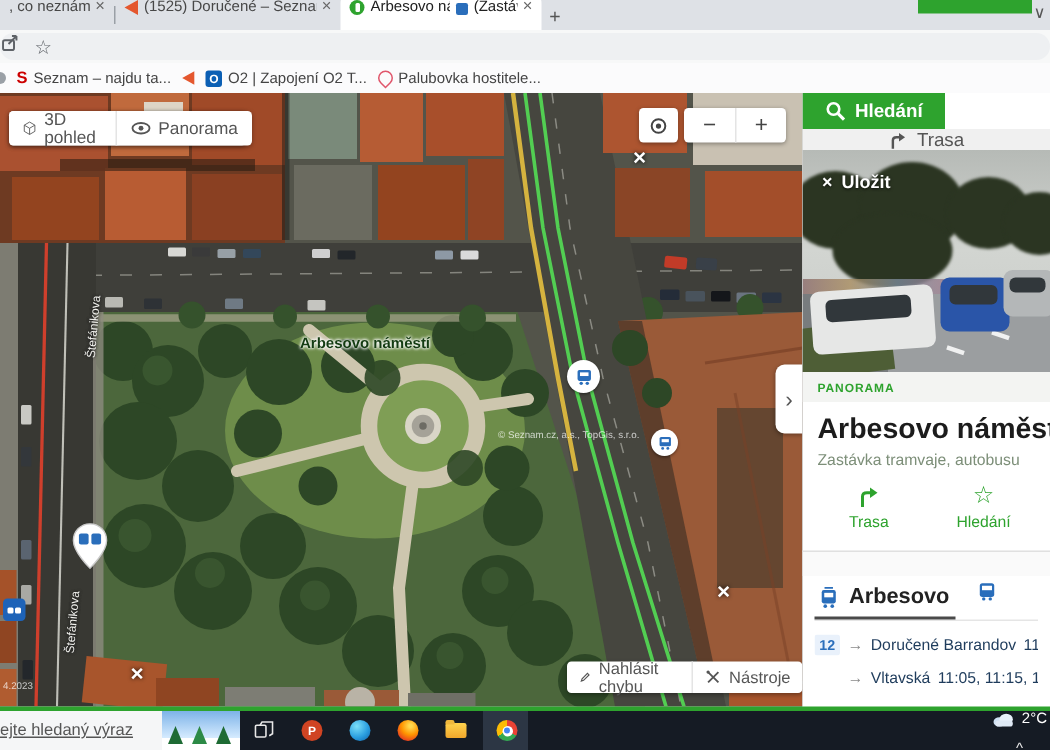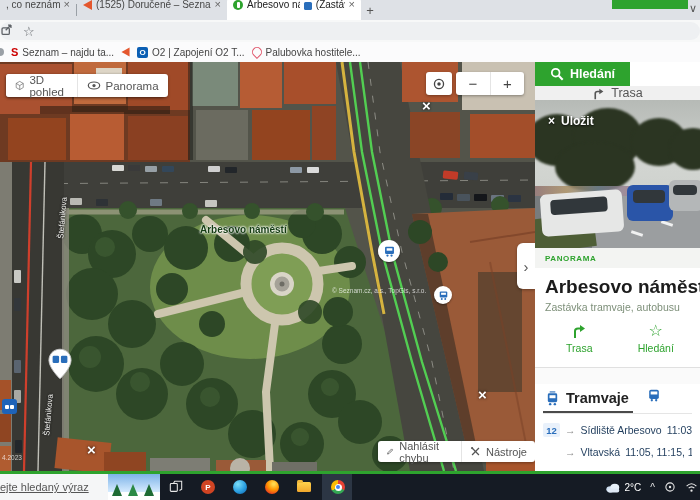--- a/index.html
+++ b/index.html
@@ -98,21 +98,21 @@
   #tb-winter { position:absolute; right:0; top:0; width:52px; height:26px; background:linear-gradient(#7db3e8,#d7ecff 70%,#fff 70%); }
   .wtree { position:absolute; width:0; height:0; border-left:5px solid transparent; border-right:5px solid transparent; border-bottom:12px solid #1e6b34; bottom:4px; }
   .tb-ico { position:absolute; top:5px; width:16px; height:16px; display:flex; align-items:center; justify-content:center; }
   .circle-ico { width:14px; height:14px; border-radius:50%; }
   #ico-chrome-bg { position:absolute; left:322px; top:0; width:30px; height:26px; background:#2c3644; }
   #chrome-ball { position:relative; width:14px; height:14px; border-radius:50%; background:conic-gradient(#ea4335 0 33%, #34a853 33% 66%, #fbbc05 66% 100%); }
   #chrome-ball::before { content:""; position:absolute; left:3.5px; top:3.5px; width:7px; height:7px; background:#fff; border-radius:50%; }
   #chrome-ball::after { content:""; position:absolute; left:5px; top:5px; width:4px; height:4px; background:#4285f4; border-radius:50%; }
   #folder-ico { width:14px; height:10px; background:linear-gradient(#ffd34d,#f0a72c); border-radius:1.5px; position:relative; }
   #folder-ico::before { content:""; position:absolute; left:0; top:-2px; width:6px; height:3px; background:#f0b83c; border-radius:1.5px 1.5px 0 0; }
-  #tray { position:absolute; right:0; top:0; height:26px; display:flex; align-items:center; gap:9px; color:#e8e8e8; padding-right:2px; }
+  #tray { position:absolute; right:0; top:0; height:26px; display:flex; align-items:center; gap:9px; color:#e8e8e8; padding-right:2px;flex-direction:column; }
   #weather { display:flex; align-items:center; gap:4px; font-size:10px; color:#fff; }
 </style>
 </head>
 <body>
 
 <div id="screen">
 
   <div id="tabstrip">
     <div class="tab" style="width:76px">
       <span class="ttl">, co neznám</span>
@@ -501,35 +501,35 @@
     <div id="transit">
       <div id="transit-tabs">
         <div id="tab-tramvaje">
           <svg width="15" height="15" viewBox="0 0 16 16">
               <line x1="5" y1="1" x2="11" y2="1" stroke="#2a6ebb" stroke-width="1.2"></line>
               <rect x="3" y="2.5" width="10" height="9.5" rx="1.5" fill="#2a6ebb"></rect>
               <rect x="4.8" y="4.5" width="6.4" height="3.2" fill="#fff"></rect>
               <circle cx="5.5" cy="14" r="1.3" fill="#2a6ebb"></circle>
               <circle cx="10.5" cy="14" r="1.3" fill="#2a6ebb"></circle>
             </svg>
-          <span>Tramvaje</span>
+          <span>Arbesovo</span>
         </div>
         <div id="tab-autobusy">
           <svg width="14" height="14" viewBox="0 0 16 16">
               <rect x="2.5" y="2" width="11" height="10.5" rx="2" fill="#2a6ebb"></rect>
               <rect x="4.2" y="4" width="7.6" height="3.4" fill="#fff"></rect>
               <circle cx="5.5" cy="14" r="1.3" fill="#2a6ebb"></circle>
               <circle cx="10.5" cy="14" r="1.3" fill="#2a6ebb"></circle>
             </svg>
         </div>
       </div>
       <div class="t-row">
         <span class="t-badge">12</span>
         <span class="t-arrow">→</span>
-        <span>Sídliště Arbesovo</span>
+        <span>Doručené Barrandov</span>
         <span>11:03, 11:1</span>
       </div>
       <div class="t-row">
         <span class="t-spacer"></span>
         <span class="t-arrow">→</span>
         <span>Vltavská</span>
         <span>11:05, 11:15, 11:25</span>
       </div>
     </div>
   </div>

